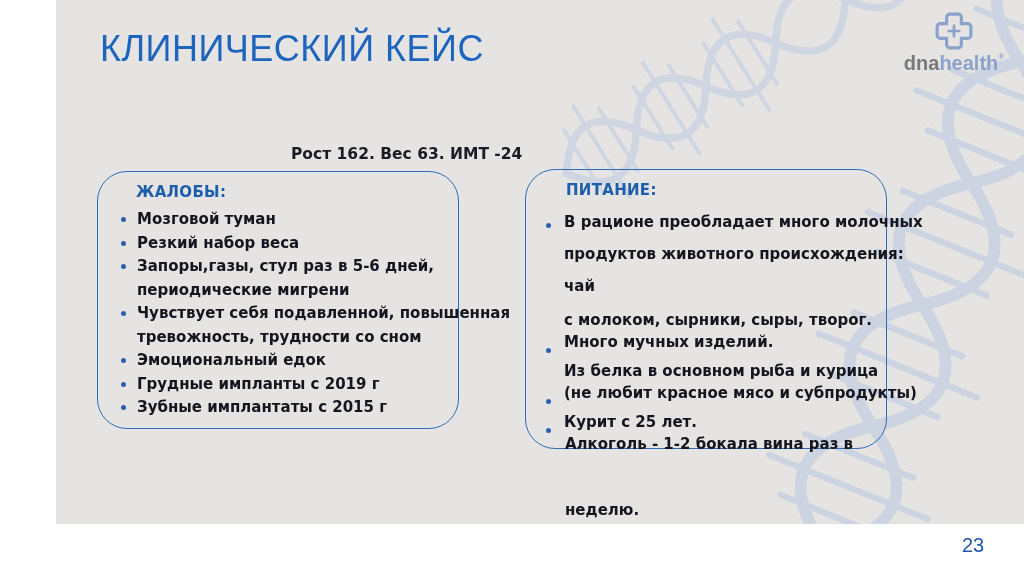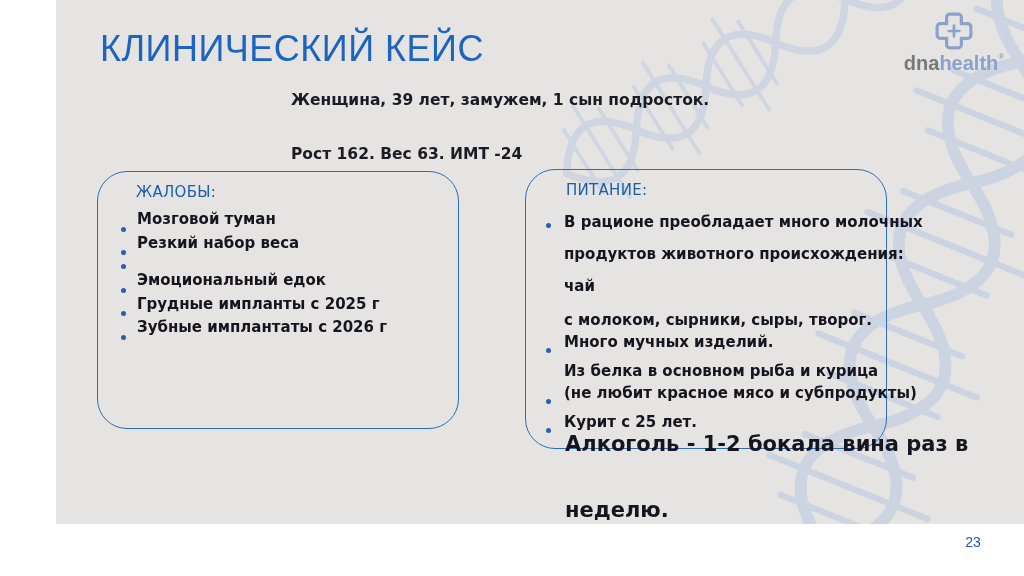--- a/index.html
+++ b/index.html
@@ -39,55 +39,55 @@
     white-space:pre;
   }
   
   .case-box{
     position:absolute;border:1.6px solid #2e6cb5;border-radius:30px;
     box-sizing:border-box;background:transparent;
   }
   .box-complaints{left:41px;top:171px;width:362px;height:258px;padding:11px 0 0 38px;}
   .box-nutrition{left:469px;top:169px;width:362px;height:280px;padding:11px 10px 0 40px;}
   .box-header{
-    font-size:15px;font-weight:400;color:#1b5eab;letter-spacing:.3px;
+    font-size:15px;font-weight:700;color:#1b5eab;letter-spacing:.3px;
     margin:0 0 7px 0;
   }
   ul.case-list{list-style:none;margin:0;padding:0;}
   ul.case-list li{display:flex;}
   .bullet{
     flex:0 0 auto;width:5px;height:5px;border-radius:50%;
     background:#2a5fae;
   }
   .li-text{
     white-space:pre;font-size:15px;font-weight:600;color:#15151f;
   }
   
   .box-complaints ul.case-list{margin-left:-15px;margin-top:5px;}
-  .box-complaints li{align-items:flex-end;margin:0;}
+  .box-complaints li{align-items:flex-start;margin:0;}
   .box-complaints .bullet{margin-top:9px;margin-right:11px;}
   .box-complaints .li-text{line-height:23.5px;}
   
   .box-nutrition ul.case-list{margin-left:-20px;margin-top:4px;}
   .box-nutrition li{align-items:flex-end;margin:0 0 7px 0;}
   .box-nutrition .bullet{margin-right:13px;}
   .box-nutrition .li-text{line-height:22px;}
   .box-nutrition li.loose{align-items:flex-start;}
   .box-nutrition li.loose .bullet{margin-top:17px;}
   .box-nutrition li.loose .li-text{line-height:32px;}
   
   .nutrition-footnote{
     position:absolute;left:509px;top:428px;
-    font-size:21px;font-weight:600;color:#15151f;line-height:33px;
+    font-size:15px;font-weight:600;color:#15151f;line-height:33px;
     white-space:pre;
   }
   
   .page-number{
     position:absolute;left:953px;top:534px;width:40px;text-align:center;
-    font-size:14px;font-weight:400;color:#2356ad;
+    font-size:20px;font-weight:400;color:#2356ad;
     font-family:"Liberation Sans",sans-serif;
   }
 </style>
 </head>
 <body>
 
 <div class="panel">
 
   <svg class="helix helix-main" viewBox="0 0 300 760" xmlns="http://www.w3.org/2000/svg">
     <g stroke="#b5c6e2" fill="none" stroke-linecap="round">
@@ -136,48 +136,55 @@
   <div class="slide-title">КЛИНИЧЕСКИЙ КЕЙС</div>
 
   <div class="logo">
     <svg class="cross" width="38" height="38" viewBox="0 0 36 36" xmlns="http://www.w3.org/2000/svg">
       <path d="M14,2 h8 a3,3 0 0 1 3,3 v6 h6 a3,3 0 0 1 3,3 v8 a3,3 0 0 1 -3,3 h-6 v6 a3,3 0 0 1 -3,3 h-8 a3,3 0 0 1 -3,-3 v-6 h-6 a3,3 0 0 1 -3,-3 v-8 a3,3 0 0 1 3,-3 h6 v-6 a3,3 0 0 1 3,-3 z" fill="none" stroke="#8aa2cc" stroke-width="3"></path>
       <path d="M18,13 v10 M13,18 h10" fill="none" stroke="#8aa2cc" stroke-width="2.6" stroke-linecap="round"></path>
     </svg>
     <div class="wordmark"><span class="dna">dna</span><span class="health">health</span><span class="reg">®</span></div>
   </div>
 
-  <div class="subtitle"><span>Женщина, 39 лет, замужем, 1 сын подросток.</span><br>
+  <div class="subtitle"><br>
 <span>Рост 162. Вес 63. ИМТ -24</span></div>
 
   <div class="case-box box-complaints">
     <div class="box-header">ЖАЛОБЫ:</div>
     <ul class="case-list">
       <li>
           <span class="bullet"></span>
           <span class="li-text">Мозговой туман</span>
         </li>
       <li>
           <span class="bullet"></span>
           <span class="li-text">Резкий набор веса</span>
         </li>
       <li>
           <span class="bullet"></span>
+          <span class="li-text">Запоры,газы, стул раз в 5-6 дней,
+периодические мигрени</span>
+        </li>
+      <li>
+          <span class="bullet"></span>
+          <span class="li-text">Чувствует себя подавленной, повышенная
+тревожность, трудности со сном</span>
         </li>
       <li>
           <span class="bullet"></span>
           <span class="li-text">Эмоциональный едок</span>
         </li>
       <li>
           <span class="bullet"></span>
-          <span class="li-text">Грудные импланты с 2025 г</span>
-        </li>
-      <li>
-          <span class="bullet"></span>
-          <span class="li-text">Зубные имплантаты с 2026 г</span>
+          <span class="li-text">Грудные импланты с 2019 г</span>
+        </li>
+      <li>
+          <span class="bullet"></span>
+          <span class="li-text">Зубные имплантаты с 2015 г</span>
         </li>
     </ul>
   </div>
 
   <div class="case-box box-nutrition">
     <div class="box-header">ПИТАНИЕ:</div>
     <ul class="case-list">
       <li class="loose">
           <span class="bullet"></span>
           <span class="li-text">В рационе преобладает много молочных

